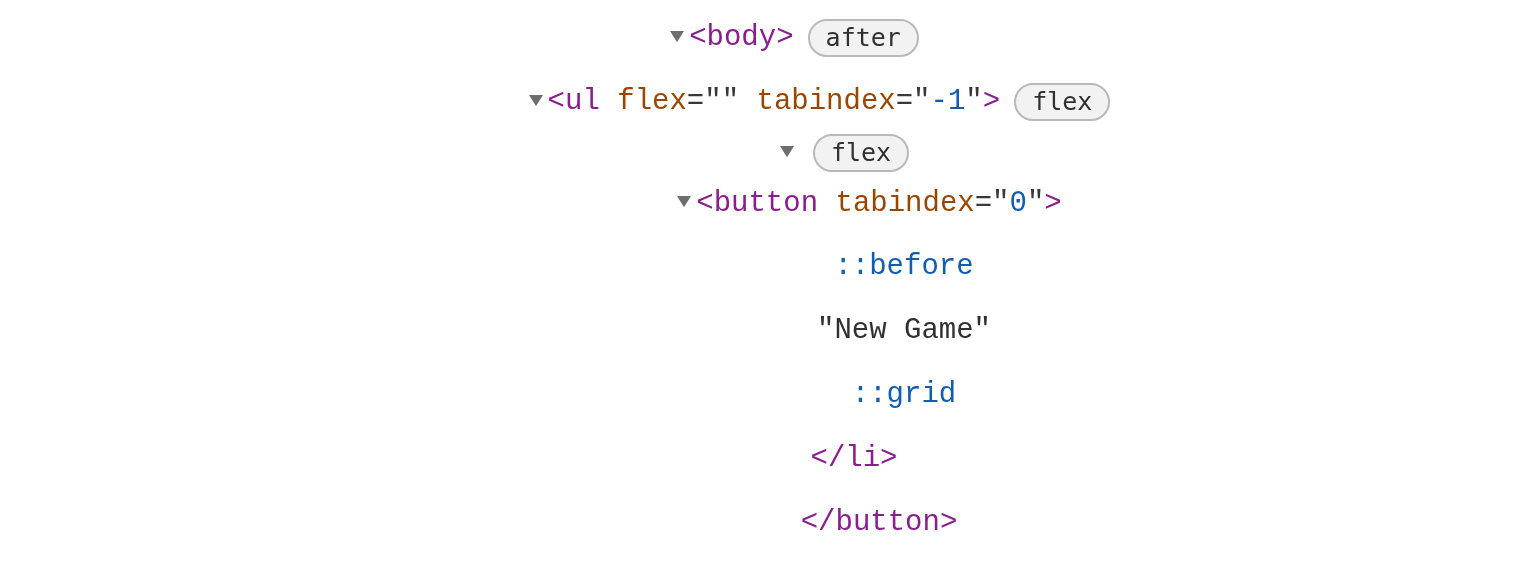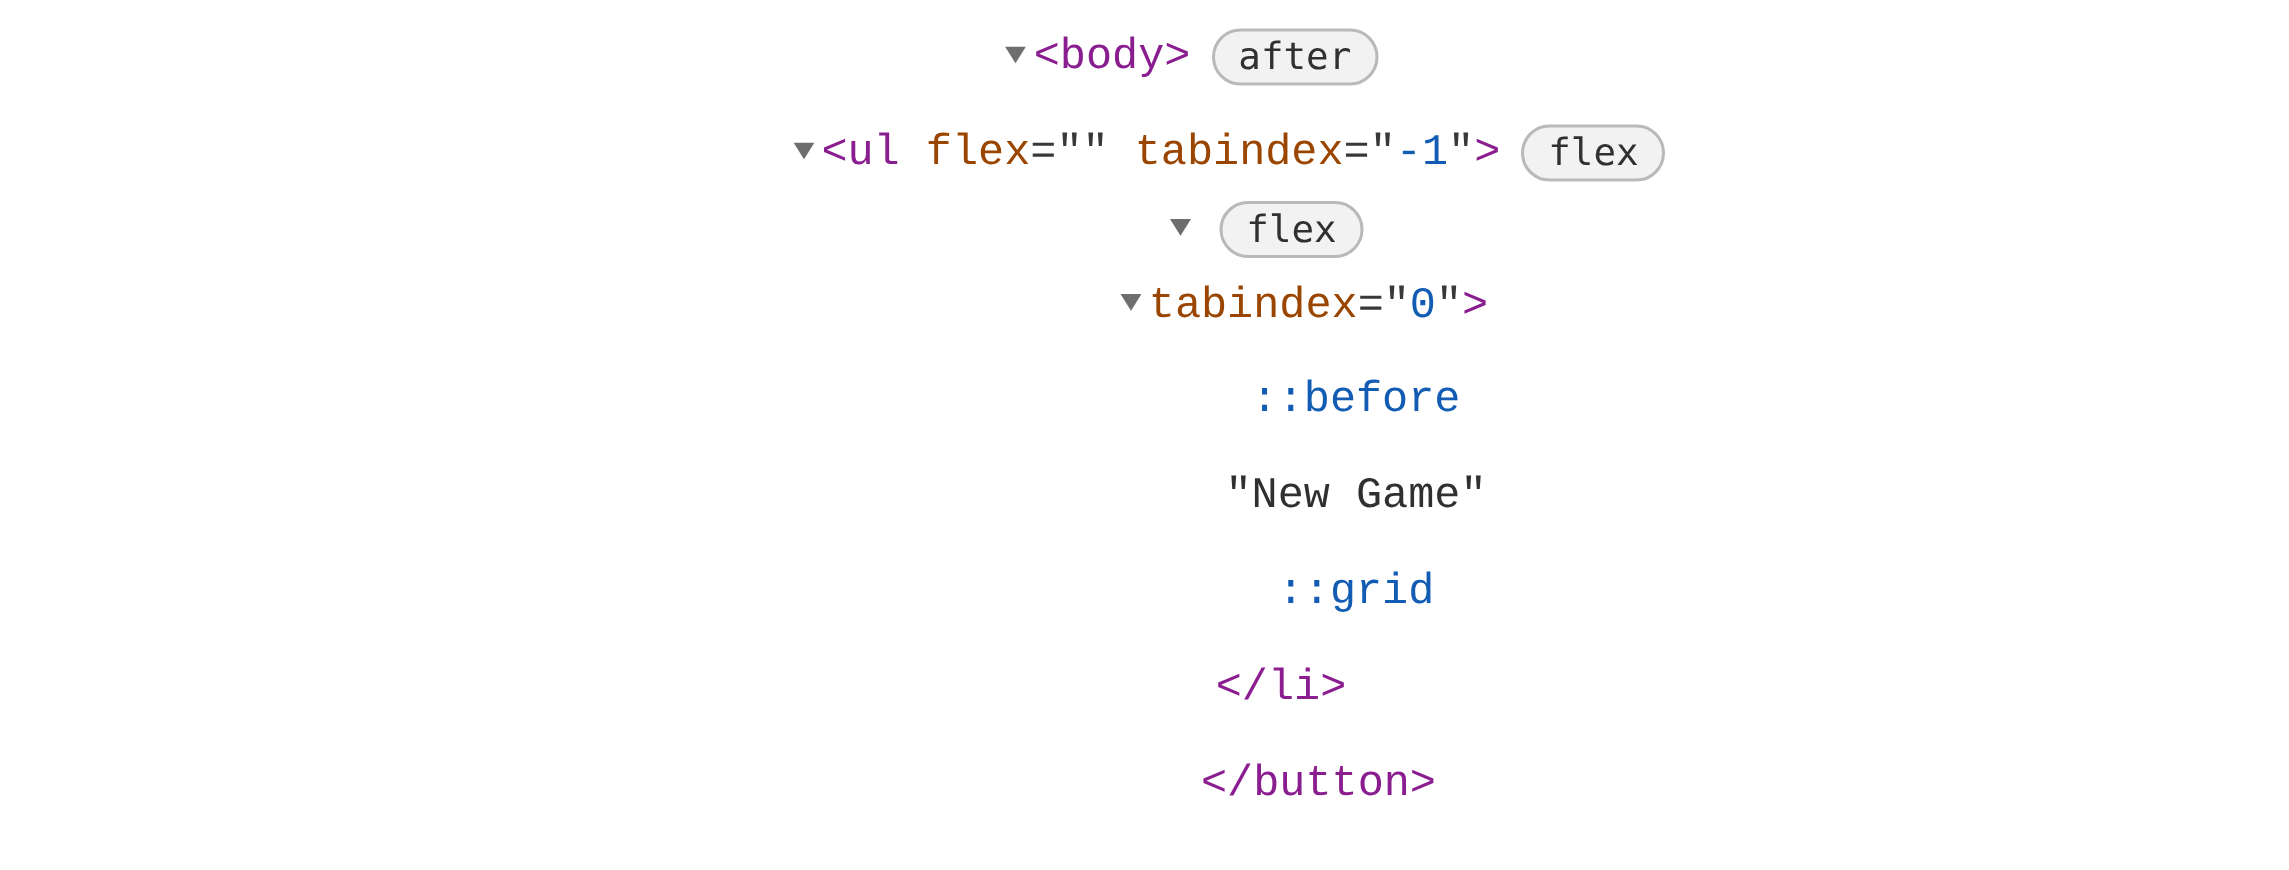--- a/index.html
+++ b/index.html
@@ -79,19 +79,19 @@
           <path d="M0 0 L10 0 L5 8 Z"></path>
         </svg></span><span class="tag">&lt;body&gt;</span><span class="badge">after</span></div>
     <div class="row indent-1"><span class="arrow"><svg viewBox="0 0 10 10">
           <path d="M0 0 L10 0 L5 8 Z"></path>
         </svg></span><span class="tag">&lt;ul </span><span class="attr">flex</span><span class="eq">="</span><span class="eq">" </span><span class="attr">tabindex</span><span class="eq">="</span><span class="str">-1</span><span class="eq">"</span><span class="tag">&gt;</span><span class="badge">flex</span></div>
     <div class="row indent-2"><span class="arrow"><svg viewBox="0 0 10 10">
           <path d="M0 0 L10 0 L5 8 Z"></path>
         </svg></span><span class="badge">flex</span></div>
     <div class="row indent-3"><span class="arrow"><svg viewBox="0 0 10 10">
           <path d="M0 0 L10 0 L5 8 Z"></path>
-        </svg></span><span class="attr">tabindex</span><span class="eq">="</span><span class="str">0</span><span class="eq">"</span><span class="tag">&gt;</span></div>
+        </svg></span><span class="tag">&lt;button </span><span class="attr">tabindex</span><span class="eq">="</span><span class="str">0</span><span class="eq">"</span><span class="tag">&gt;</span></div>
     <div class="row indent-4"><span class="spacer"></span><span class="pseudo">::before</span></div>
     <div class="row indent-4"><span class="spacer"></span><span class="text">"New Game"</span></div>
     <div class="row indent-4"><span class="spacer"></span><span class="pseudo">::grid</span></div>
     <div class="row indent-2"><span class="spacer"></span><span class="tag">&lt;/li&gt;</span></div>
     <div class="row indent-3"><span class="spacer"></span><span class="tag">&lt;/button&gt;</span></div>
   </div>
 
 </body></html>

